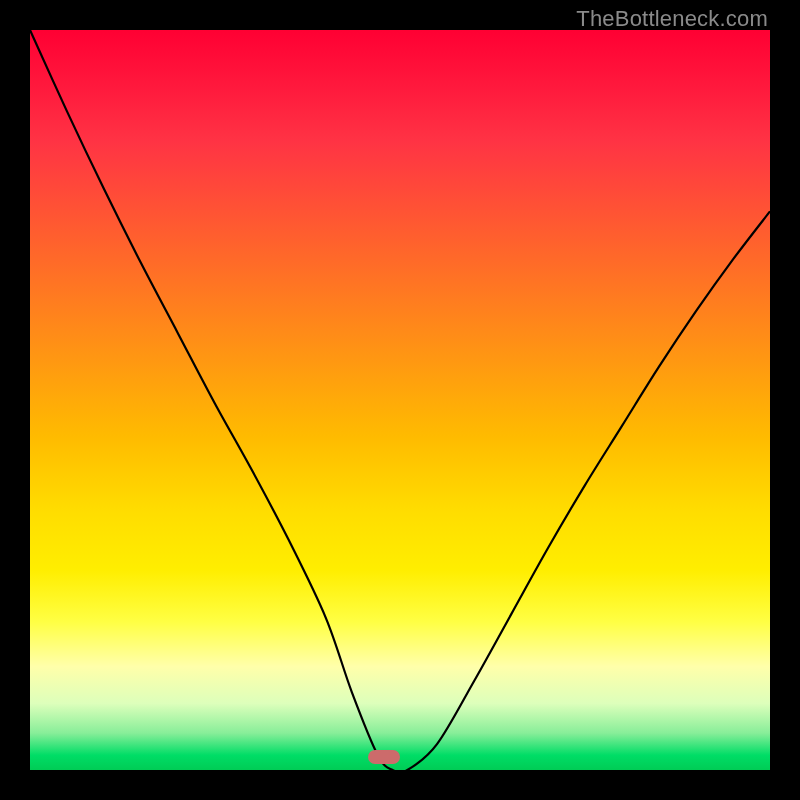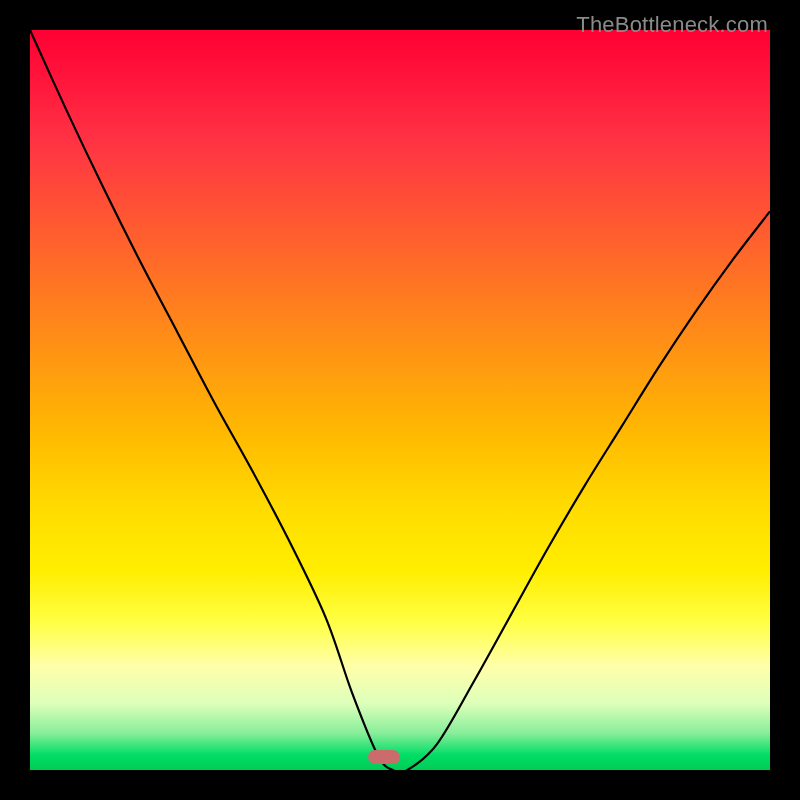--- a/index.html
+++ b/index.html
@@ -45,21 +45,21 @@
   }
   .marker {
     position: absolute;
     width: 32px;
     height: 14px;
     background: #cc6b6b;
     border-radius: 7px;
   }
   .watermark {
     position: absolute;
-    top: 12px;
+    top: 6px;
     right: 32px;
     color: #8a8a8a;
     font-size: 22px;
     font-weight: 500;
     letter-spacing: 0.2px;
   }
 </style>
 </head>
 <body>
 

